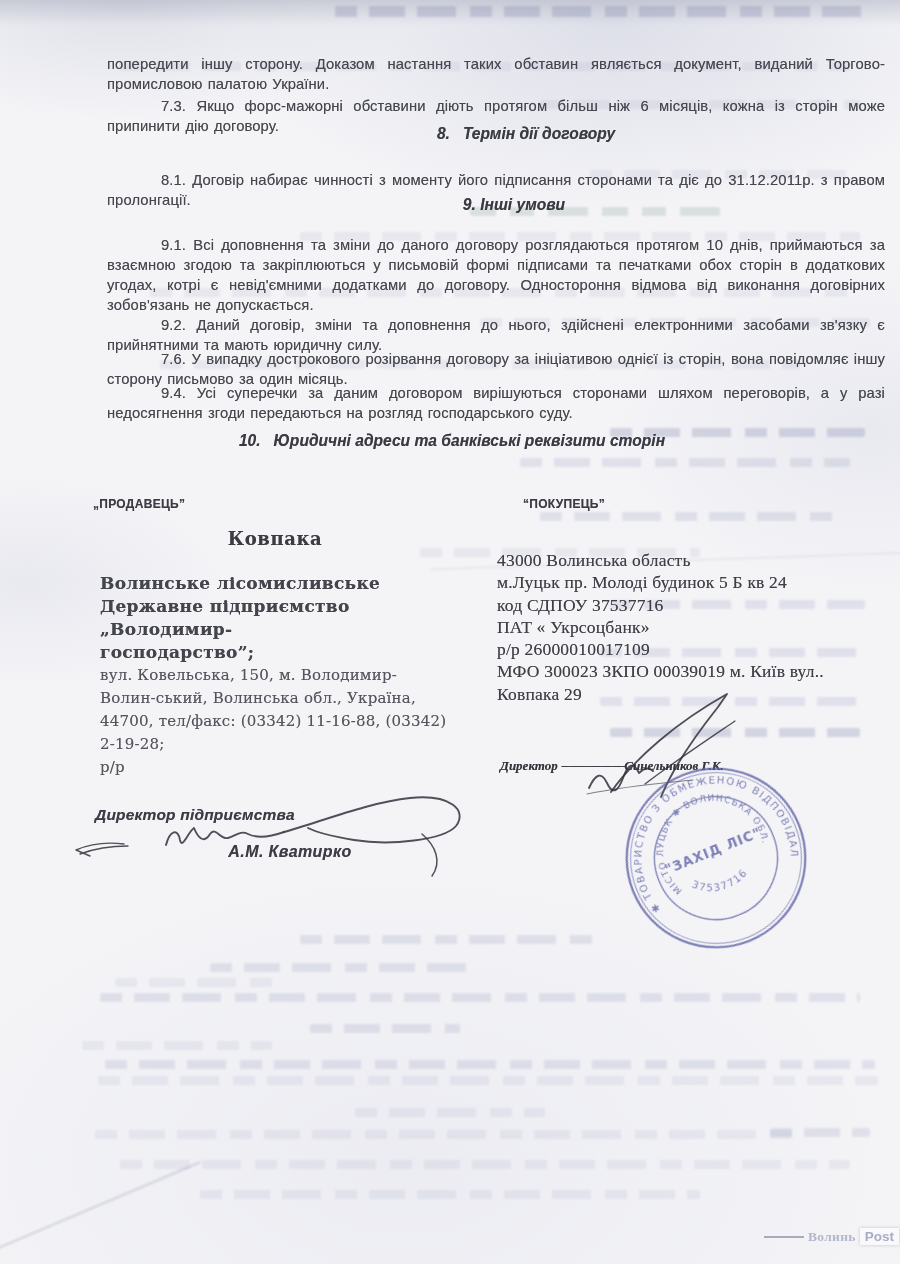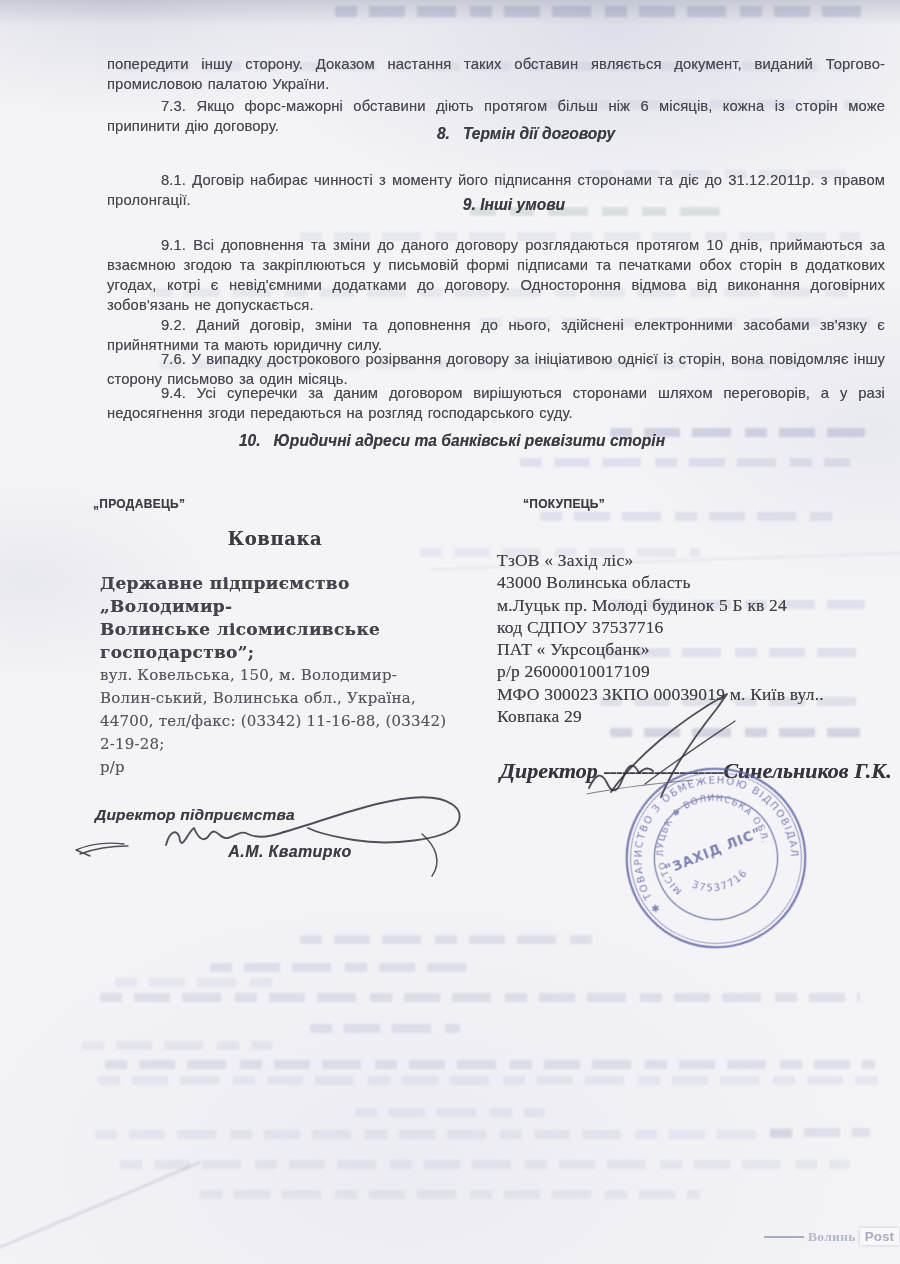--- a/index.html
+++ b/index.html
@@ -44,21 +44,21 @@
   .seller-block{position:absolute;width:370px;font-family:"DejaVu Serif",serif;color:#44444c;}
   .s-name{font-weight:bold;font-size:17px;line-height:23px;letter-spacing:.3px;
     text-shadow:0 0 .5px rgba(60,60,70,.6);}
   .s-addr{font-size:15px;line-height:23px;color:#55555e;letter-spacing:.2px;
     text-shadow:0 0 .4px rgba(80,80,92,.5);}
   .buyer-block{position:absolute;width:390px;font-family:"Liberation Serif",serif;
     font-size:17.5px;line-height:22.3px;color:#3e3e46;letter-spacing:.2px;
     text-shadow:0 0 .5px rgba(60,60,70,.55);}
   .dir-right{
     position:absolute;font-family:"Liberation Serif",serif;
-    font-weight:bold;font-style:italic;font-size:22px;color:#35353e;
+    font-weight:bold;font-style:italic;font-size:13px;color:#35353e;
     text-shadow:0 0 .5px rgba(55,55,65,.6);
   }
   .dir-right .dashes{letter-spacing:-1px;font-weight:normal;color:#3a3a44;}
   .dir-left-title{
     position:absolute;font-weight:bold;font-style:italic;
     font-size:15.5px;color:#3c3c45;letter-spacing:.2px;
     text-shadow:0 0 .5px rgba(60,60,70,.6);
   }
   .dir-left-name{
     position:absolute;font-weight:bold;font-style:italic;
@@ -137,32 +137,31 @@
   <p class="para indent" style="top:337px;">7.6. У випадку дострокового розірвання договору за ініціативою однієї із сторін, вона повідомляє іншу сторону письмово за один місяць.</p>
   <p class="para indent" style="top:371px;">9.4. Усі суперечки за даним договором вирішуються сторонами шляхом переговорів, а у разі недосягнення згоди передаються на розгляд господарського суду.</p>
   <h3 class="heading" style="top:432px;padding-right:64px;width:714px;">10.   Юридичні адреси та банківські реквізити сторін</h3>
 
   <div class="party-label" style="left:93px;top:497px;">„ПРОДАВЕЦЬ”</div>
   <div class="party-label" style="left:523px;top:497px;">“ПОКУПЕЦЬ”</div>
 
   <div class="seller-role" style="left:95px;top:528px;">Ковпака</div>
 
   <div class="seller-block" style="left:100px;top:572px;">
+    <div class="s-name">Волинське лісомисливське</div>
     <div class="s-name">Державне підприємство „Володимир-</div>
-    <div class="s-name">Волинське лісомисливське</div>
     <div class="s-name">господарство”;</div>
     <div class="s-addr">вул. Ковельська, 150, м. Володимир-</div>
     <div class="s-addr">Волин-ський, Волинська обл., Україна,</div>
     <div class="s-addr">44700, тел/факс: (03342) 11-16-88, (03342)</div>
     <div class="s-addr">2-19-28;</div>
     <div class="s-addr">р/р</div>
   </div>
 
   <div class="buyer-block" style="left:497px;top:549px;">
-    <div>ТзОВ « Захід ліс»</div>
     <div>43000 Волинська область</div>
     <div>м.Луцьк пр. Молоді будинок 5 Б кв 24</div>
     <div>код СДПОУ 37537716</div>
     <div>ПАТ « Укрсоцбанк»</div>
     <div>р/р 26000010017109</div>
     <div>МФО 300023 ЗКПО 00039019 м. Київ вул..</div>
     <div>Ковпака 29</div>
   </div>
 
   <div class="dir-right" style="left:500px;top:758px;">

